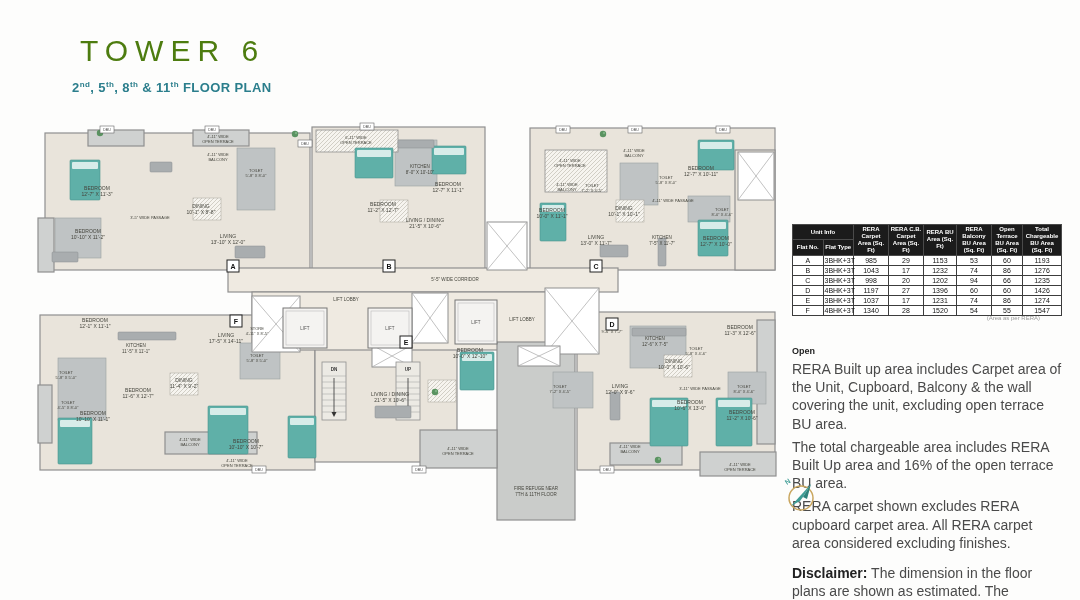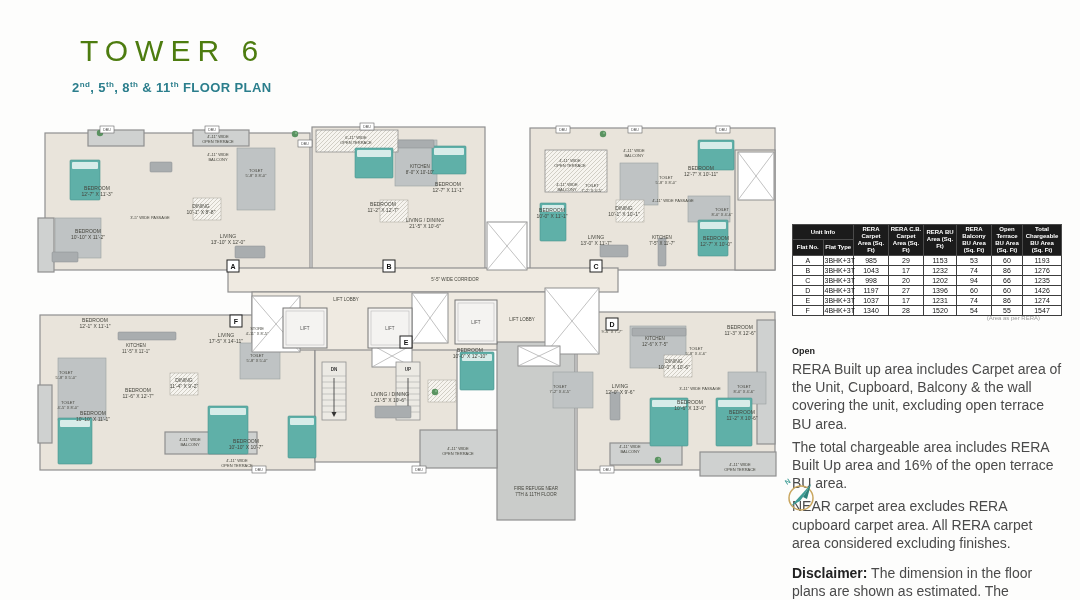--- a/index.html
+++ b/index.html
@@ -346,21 +346,21 @@
         </tr>
       </tbody>
   </table>
   <div class="table-caption">(Area as per RERA)</div>
 
   <div class="notes">
     <div class="note-heading">Open</div>
     <div>
         <p>RERA Built up area includes Carpet area of the Unit, Cupboard, Balcony &amp; the wall covering the unit, excluding open terrace BU area.</p>
         <p>The total chargeable area includes RERA Built Up area and 16% of the open terrace BU area.</p>
-        <p>NEAR carpet area excludes RERA cupboard carpet area. All RERA carpet area considered excluding finishes.</p>
+        <p>RERA carpet shown excludes RERA cupboard carpet area. All RERA carpet area considered excluding finishes.</p>
       </div>
     <p class="disclaimer"><b>Disclaimer:</b><span> The dimension in the floor plans are shown as estimated. The dimensions which are shown in this brochure as well as in the sanction plan approved by the authorities are bare dimensions, as per architectural norms. It will reduce due to finishes such as plaster, POP, flooring etc.</span></p>
   </div>
 
   <svg class="compass" width="56" height="56" viewBox="0 0 56 56">
       <circle cx="28" cy="30" r="12" fill="none" stroke="#c9a65e" stroke-width="1.5"></circle>
       <polygon points="38,16 18,38 27,33 30,29" fill="#3f9d96"></polygon>
       <polygon points="38,16 30,29 34,31" fill="#2e837c"></polygon>
       <text x="14" y="17" font-size="7" font-weight="bold" fill="#3f9d96" transform="rotate(-35 14 17)">N</text>
     </svg>

